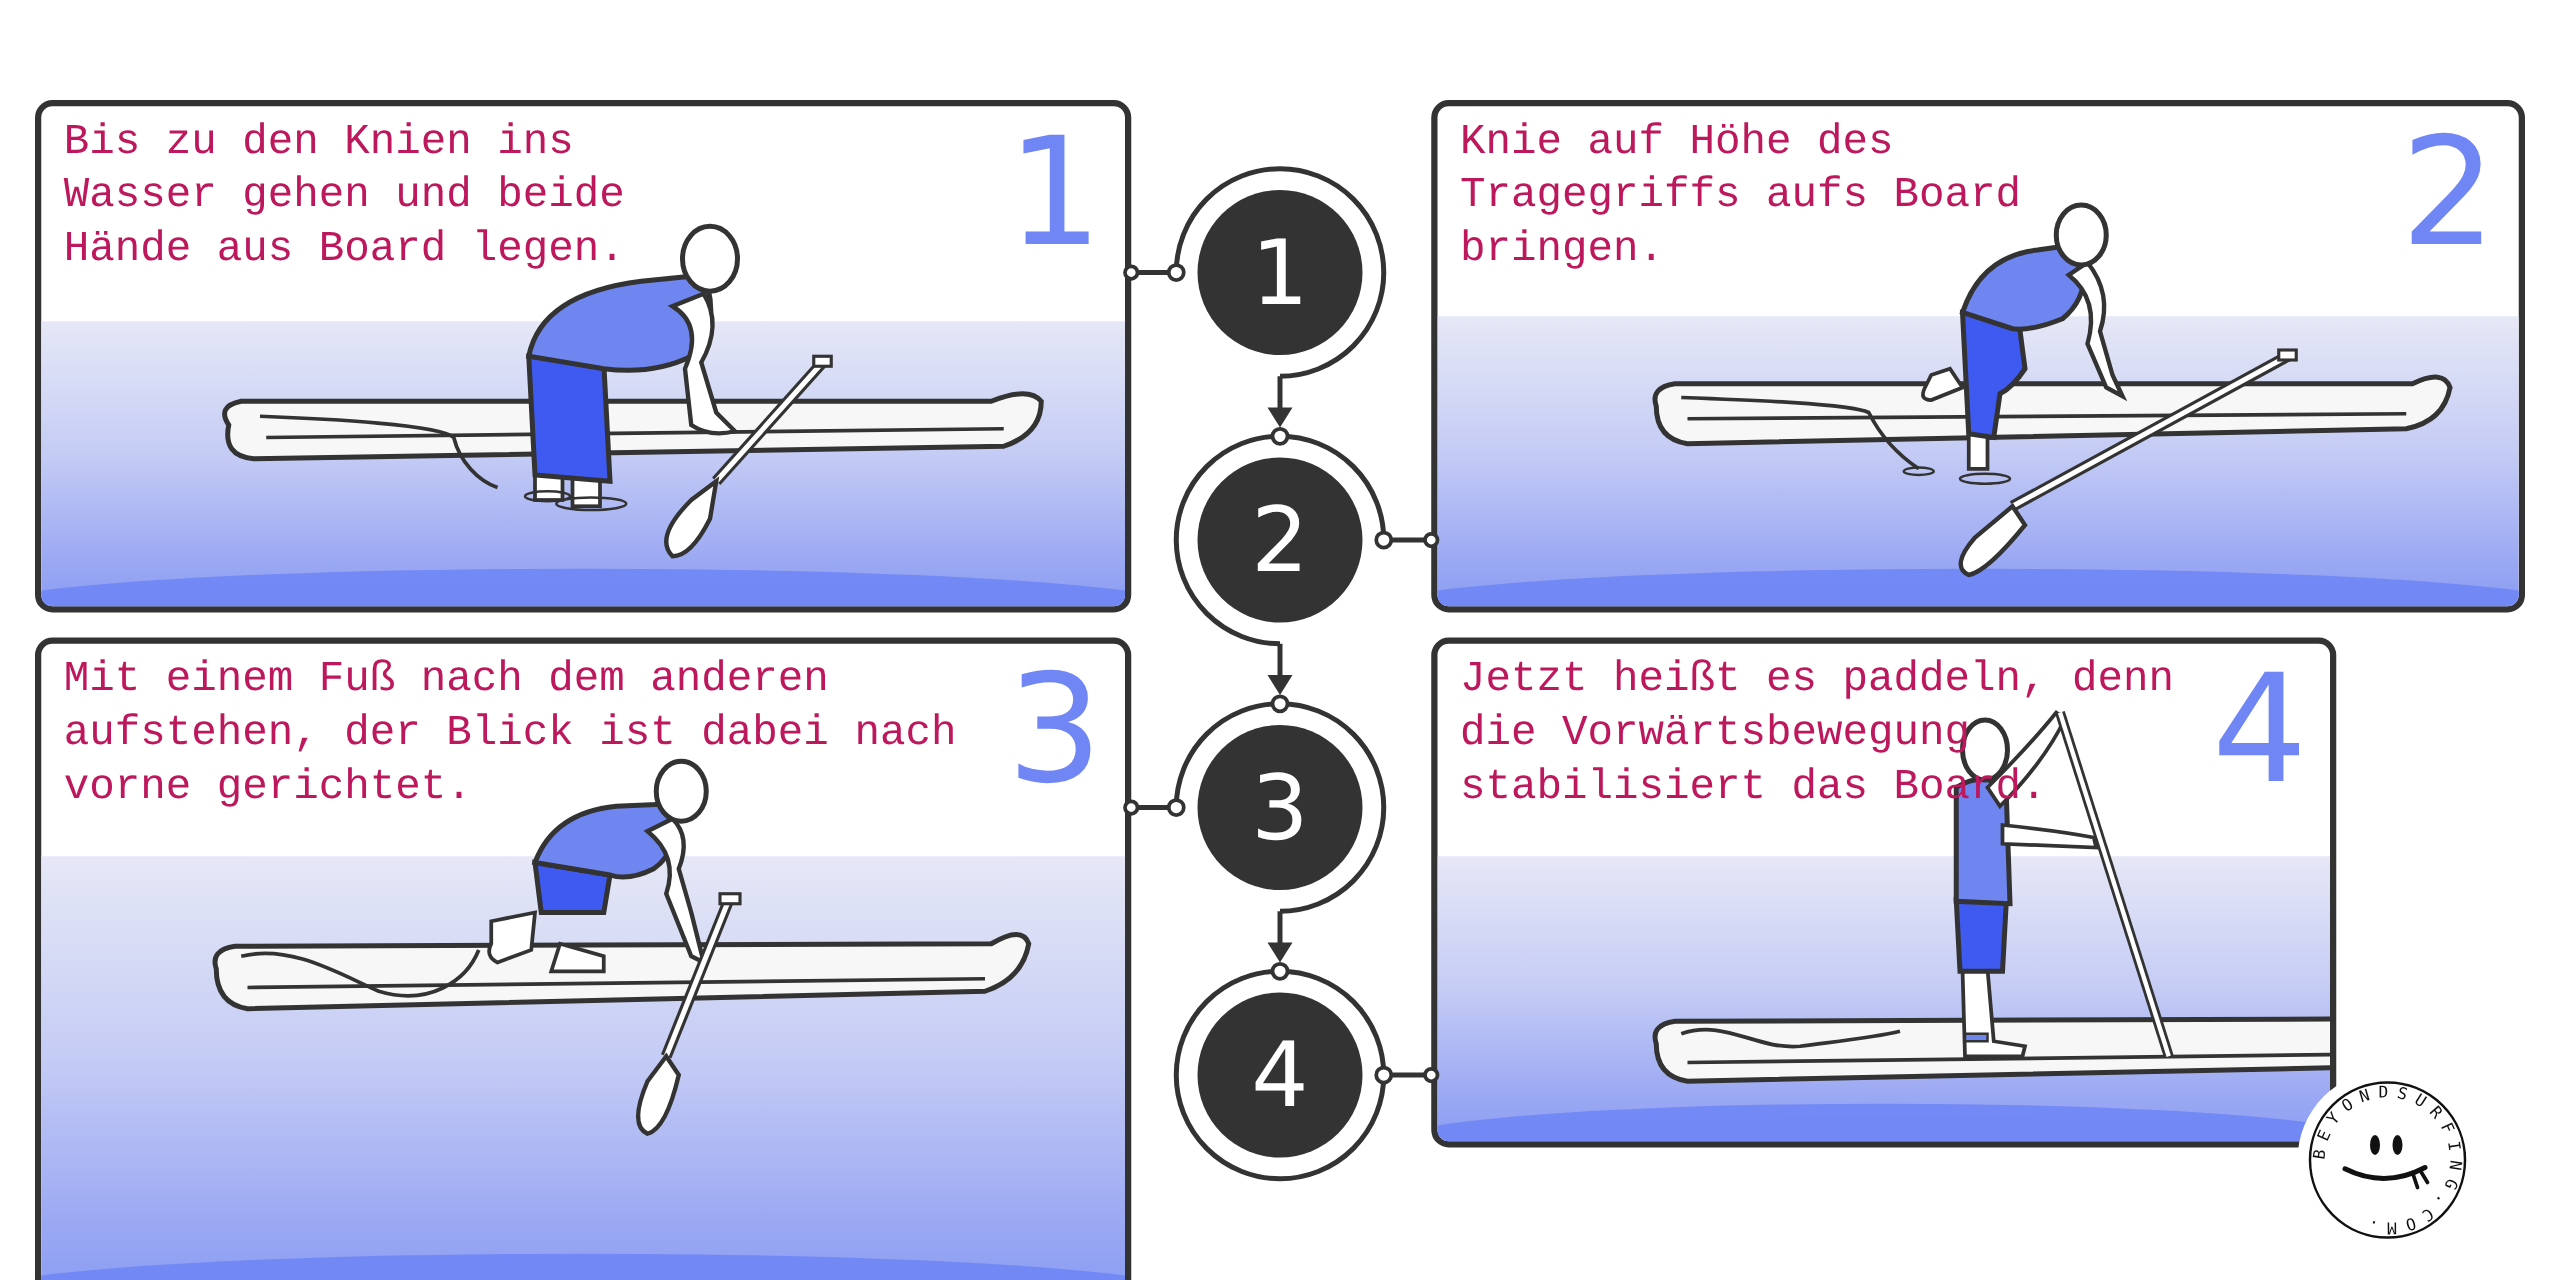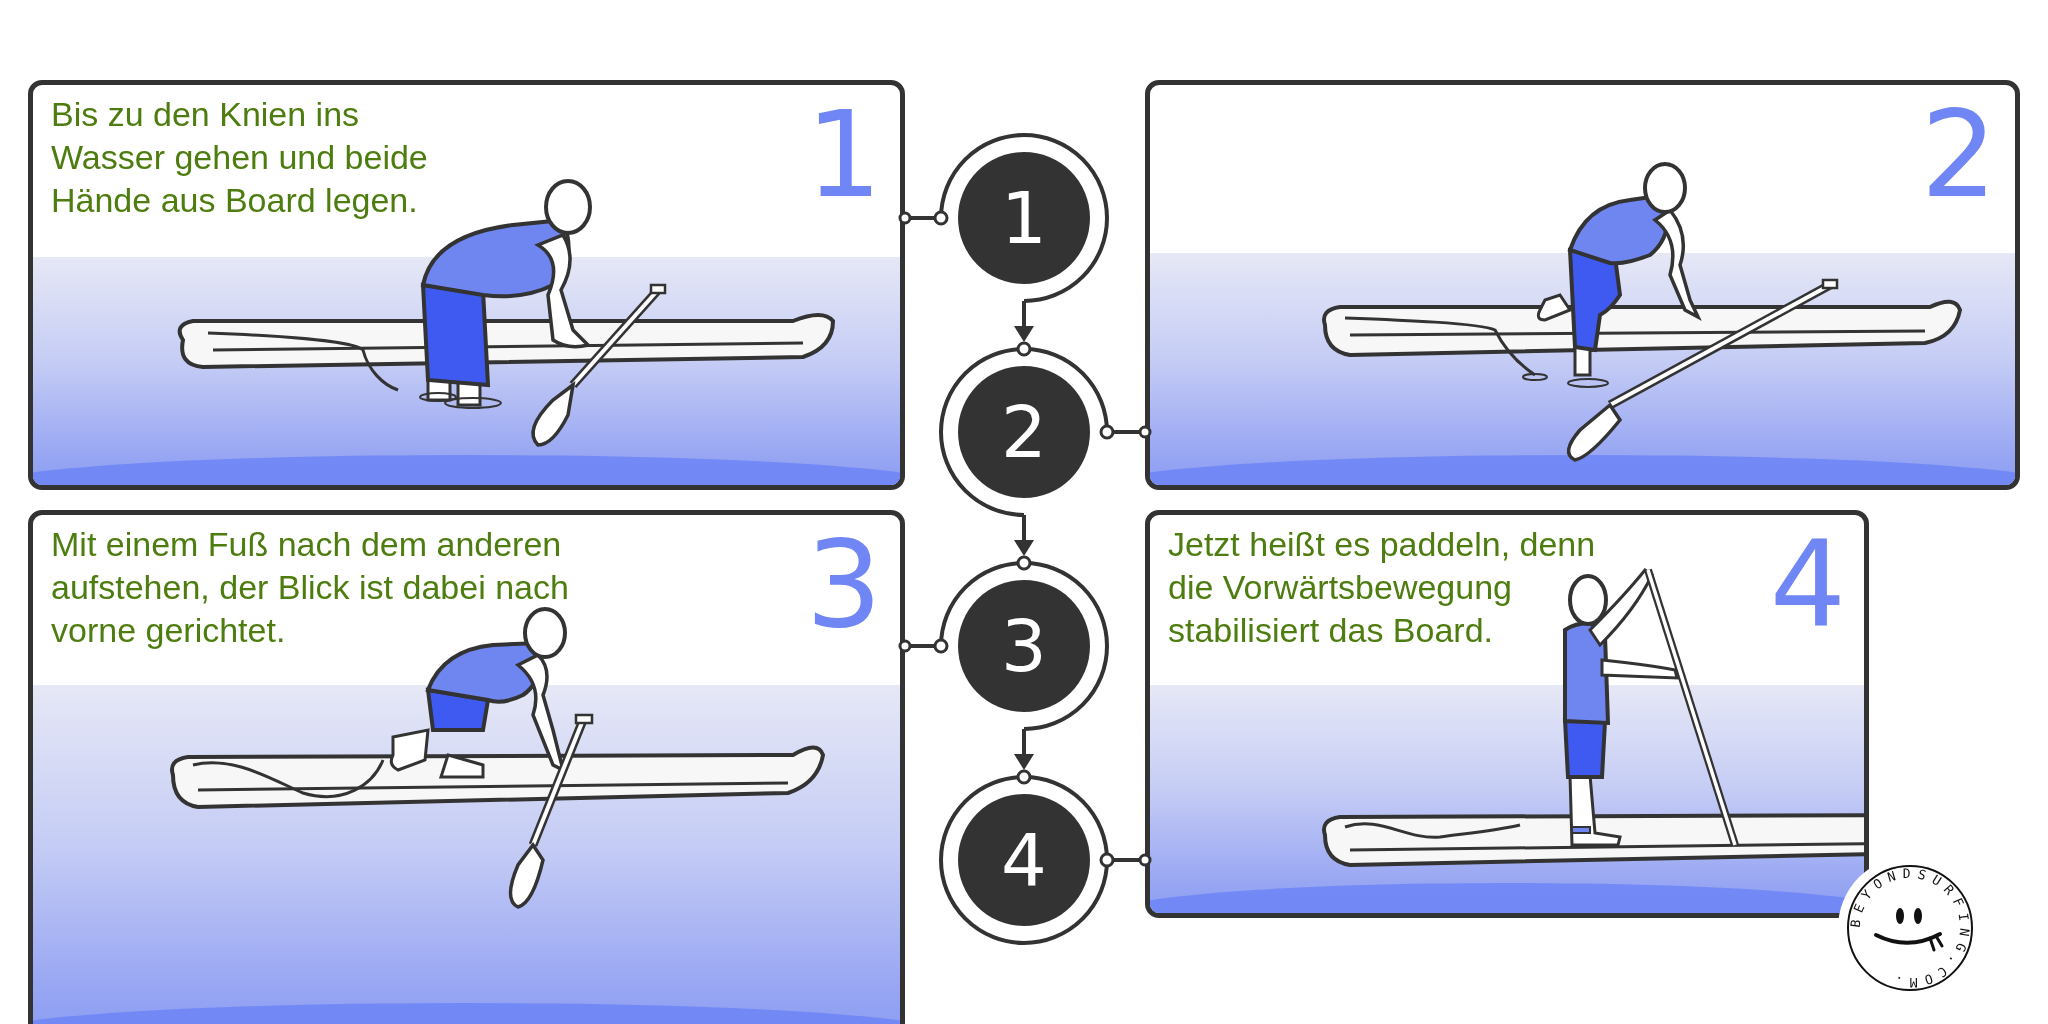--- a/index.html
+++ b/index.html
@@ -4,22 +4,22 @@
 <style>
   html, body { margin:0; padding:0; background:#ffffff; }
   body { width:2048px; height:1024px; position:relative; overflow:hidden;
          font-family:"Liberation Sans","DejaVu Sans",sans-serif; }
   .panel { position:absolute; box-sizing:border-box; border:5px solid #333333; border-radius:14px;
            overflow:hidden; background:#ffffff; }
   .panel .water { position:absolute; left:0; right:0; bottom:0;
            background:linear-gradient(to bottom,#e6e8f6 0%,#c6cdf5 45%,#9aa8f3 85%,#8b9cf2 100%); }
   .panel .wave { position:absolute; left:-5%; width:110%; bottom:-40px; height:70px;
            background:#6f86f5; border-radius:50% 50% 0 0 / 30px 30px 0 0; opacity:0.9; }
-  .panel .caption { position:absolute; left:18px; top:8px; margin:0; color:#4d7c0f;
-           font-size:34px; line-height:43px; font-weight:normal; white-space:pre-line; z-index:3; }
+  .panel .caption { position:absolute; left:18px; top:8px; margin:0; color:#be185d;
+           font-size:34px; line-height:43px; font-weight:normal; white-space:pre-line; z-index:3;font-family:Liberation Mono, monospace; }
   .panel .bignum { position:absolute; top:10px; right:18px; color:#7086f5;
            font-size:120px; line-height:120px; font-family:"DejaVu Sans",sans-serif; z-index:3; }
   .panel svg.scene { position:absolute; left:0; top:0; z-index:2; }
   #timeline { position:absolute; left:0; top:0; z-index:4; }
   .stepnum { position:absolute; width:132px; height:132px; line-height:132px; text-align:center;
            color:#ffffff; font-size:72px; font-family:"DejaVu Sans",sans-serif; z-index:5; }
   #logo { position:absolute; left:1838px; top:856px; width:144px; height:144px; z-index:6; }
 </style>
 </head>
 <body>
@@ -56,20 +56,23 @@
     <line x1="625" y1="205" x2="540" y2="300" stroke="#fff" stroke-width="4"></line>
     <rect x="618" y="200" width="14" height="8" fill="#fff" stroke="#333" stroke-width="2.5"></rect>
     <path d="M540 300 L520 315 Q490 345 505 360 Q520 360 535 330 Z" fill="#fff" stroke="#333" stroke-width="3.5"></path>
   </svg>
 </div>
 
 <div class="panel" style="left:1145px;top:80px;width:875px;height:410px;">
   <div class="water" style="top:168px;">
       <div class="wave"></div>
     </div>
+  <p class="caption">Knie auf Höhe des
+Tragegriffs aufs Board
+bringen.</p>
   <div class="bignum">2</div>
   <svg class="scene" width="875" height="410" viewBox="0 0 875 410">
     <path d="M175 240 Q170 225 190 222 L780 222 Q805 210 810 225 Q805 252 775 258 L200 270 Q175 266 175 240 Z" fill="#f7f7f7" stroke="#333" stroke-width="4"></path>
     <path d="M200 250 L775 246" stroke="#333" stroke-width="3" fill="none"></path>
     <path d="M195 233 C250 235, 330 238, 345 245 C355 265, 370 280, 385 290" stroke="#333" stroke-width="3" fill="none"></path>
     <ellipse cx="385" cy="292" rx="12" ry="3" fill="none" stroke="#333" stroke-width="2"></ellipse>
 
     <path d="M395 215 L410 210 L420 225 L395 235 Q385 235 390 225 Z" fill="#fff" stroke="#333" stroke-width="3"></path>
     <path d="M425 290 L440 290 L440 255 L425 255 Z" fill="#fff" stroke="#333" stroke-width="3"></path>
     <ellipse cx="438" cy="298" rx="20" ry="4" fill="none" stroke="#333" stroke-width="2"></ellipse>

